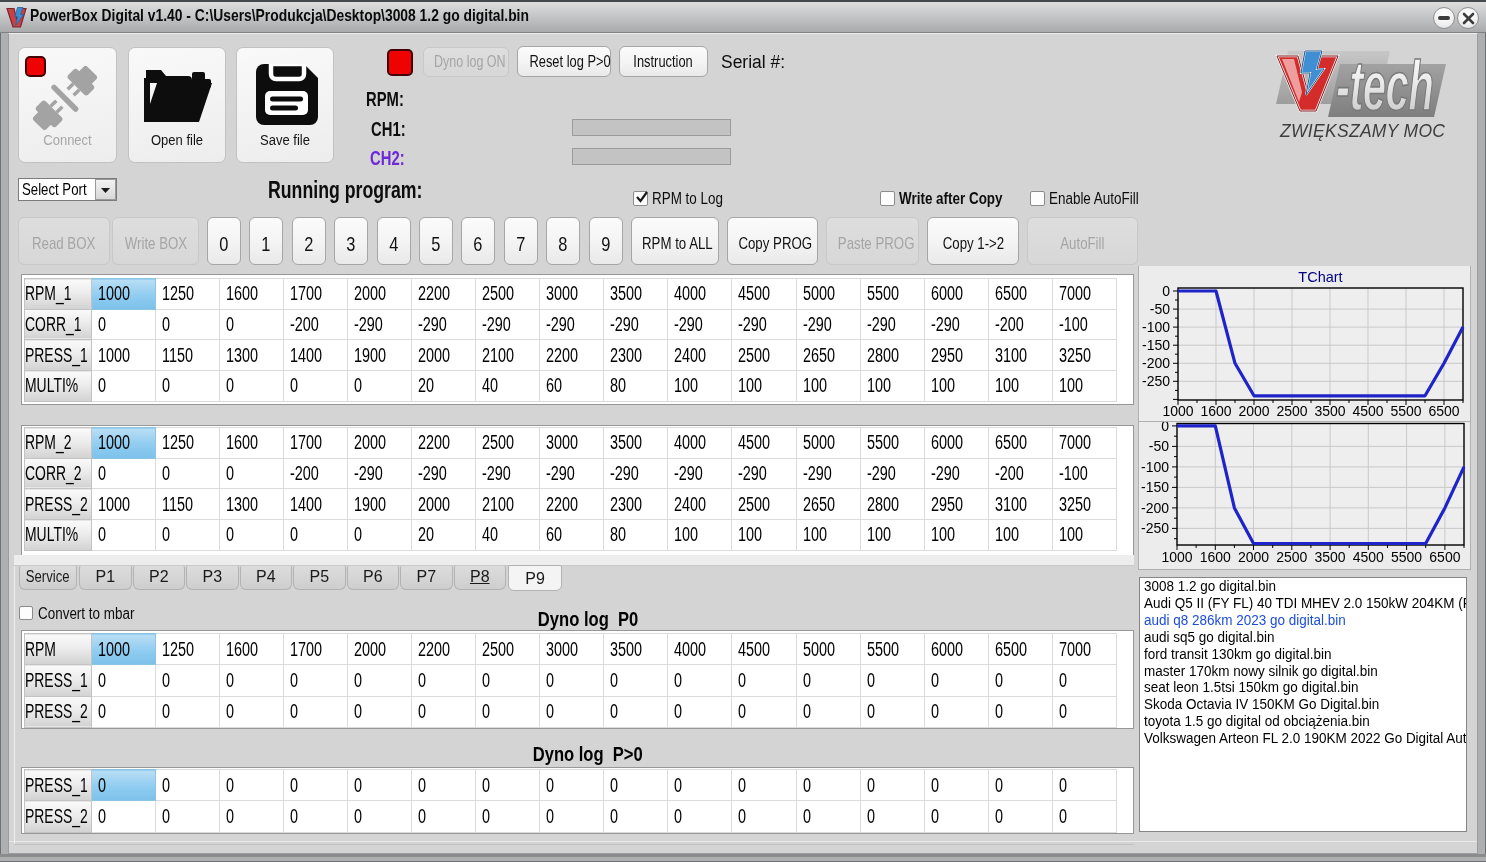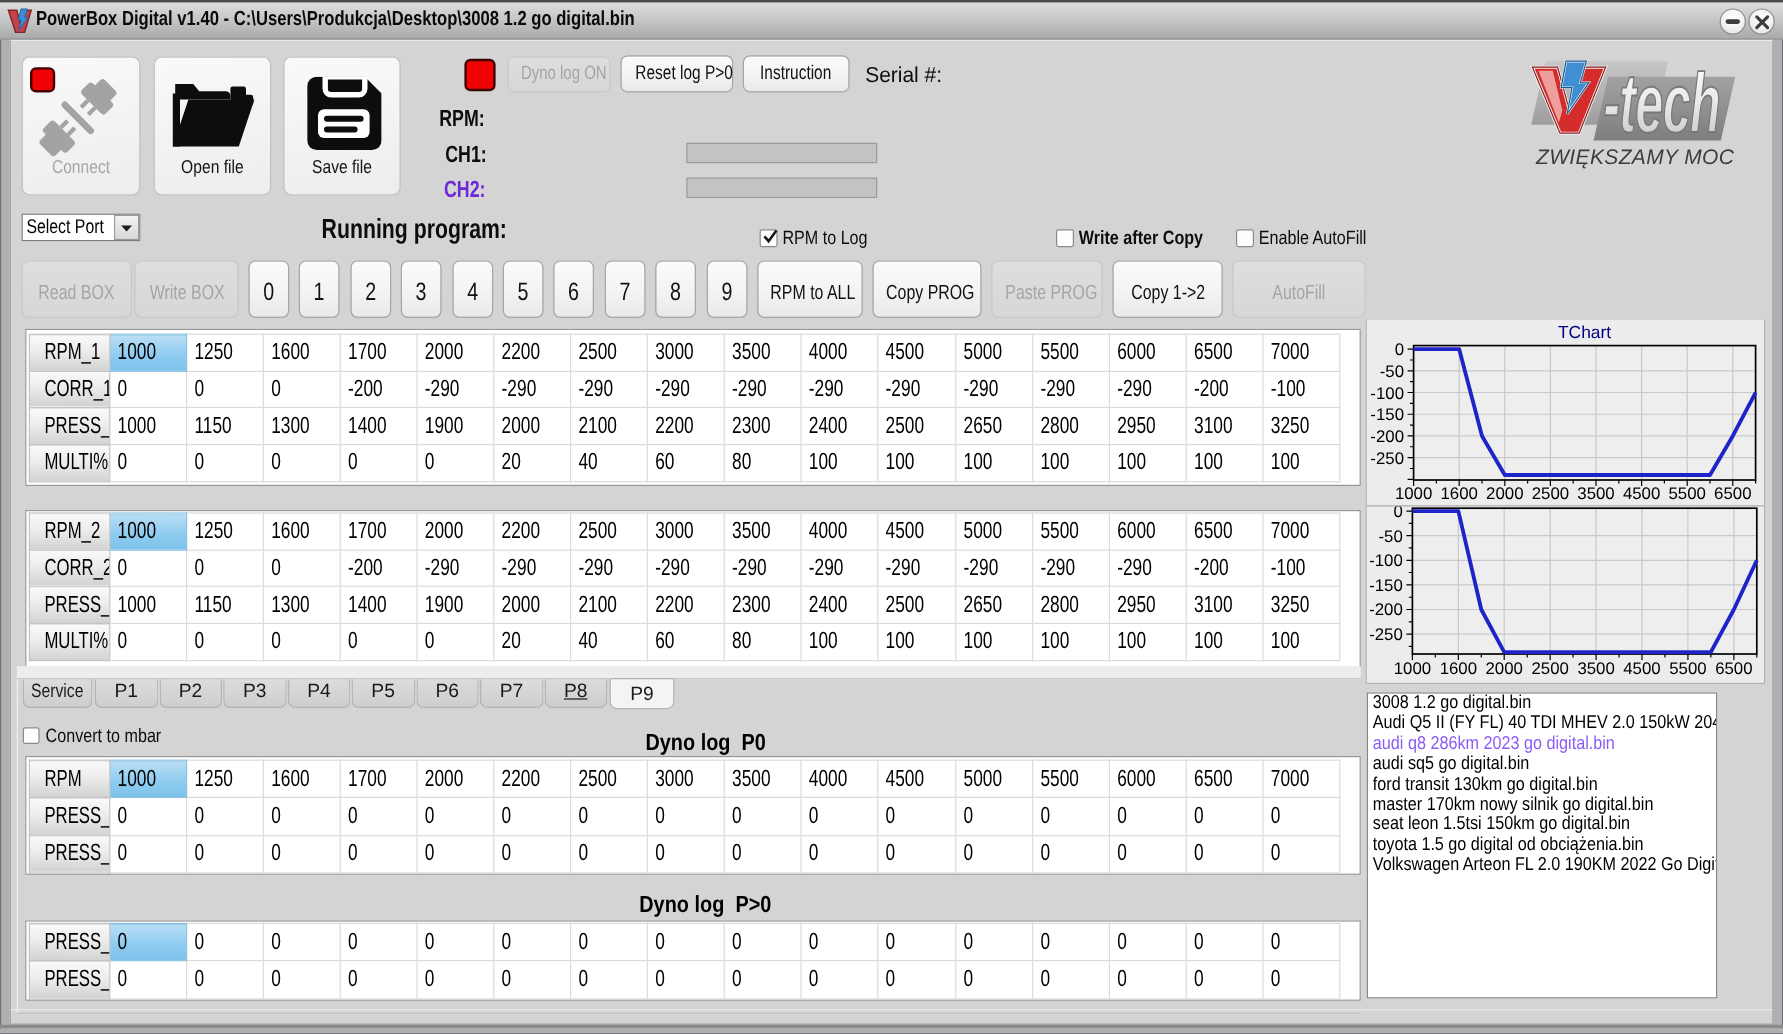--- a/index.html
+++ b/index.html
@@ -22,21 +22,21 @@
 .tx  { display:inline-block; transform:scaleX(0.74); transform-origin:0 50%; }
 .tx8 { display:inline-block; transform:scaleX(0.84); transform-origin:0 50%; white-space:nowrap;}
 .bigbtn { position:absolute; width:98px; height:116px; border:1px solid #c2c2c2; border-radius:7px;
   background:linear-gradient(170deg, #f9f9f9, #ededed); }
 .bigbtn .lbl { position:absolute; width:100%; text-align:center; top:83px; font-size:15.5px; color:#141414; white-space:nowrap; transform:scaleX(0.84);}
 .cb { position:absolute; width:15px; height:15px; background:#fdfdfd; border:1px solid #8b8b8b; border-radius:2px;}
 .cblbl { position:absolute; font-size:16px; color:#0d0d0d; white-space:nowrap; }
 table.grid { border-collapse:collapse; table-layout:fixed; width:1092px;}
 table.grid td { font-size:19.5px; color:#000; padding:0 0 0 6px; overflow:hidden;
   border:1px solid #dbdbdb; background:#fff; white-space:nowrap; vertical-align:middle;}
-table.grid td.hd { background:linear-gradient(#fafafa, #ececec 45%, #d2d2d2); border:1px solid #c3c3c3; padding-left:12px;}
+table.grid td.hd { background:linear-gradient(#fafafa, #ececec 45%, #d2d2d2); border:1px solid #c3c3c3; padding-left:0;}
 table.grid td.sel { background:linear-gradient(#badef5, #8fccf0 55%, #7cc1ea); border:1px solid #8cc2e2; }
 .wpanel { position:absolute; background:#fff; border:1px solid #979797; }
 .tab { position:absolute; top:566px; height:24px; border:1px solid #b3b3b3; border-top:none;
   border-radius:2px 2px 6px 6px; background:linear-gradient(#dcdcdc,#cecece);
   font-size:16px; color:#1a1a1a; text-align:center; line-height:22px; }
 .hdrtxt { position:absolute; font-weight:bold; font-size:19.5px; color:#000; text-align:center;}
 </style></head>
 <body>
 
 <div class="abs framepiece" style="left:0;top:33px;width:8px;height:829px;border-left:1px solid #6f7073;"></div>
@@ -633,28 +633,29 @@
     <text x="229.3" y="140" font-size="14" fill="#000" text-anchor="middle" font-family="Liberation Sans">4500</text>
     <text x="267.6" y="140" font-size="14" fill="#000" text-anchor="middle" font-family="Liberation Sans">5500</text>
     <text x="305.9" y="140" font-size="14" fill="#000" text-anchor="middle" font-family="Liberation Sans">6500</text>
     <text x="30" y="8.9" font-size="14" fill="#000" text-anchor="end" font-family="Liberation Sans">0</text>
     <text x="30" y="29.4" font-size="14" fill="#000" text-anchor="end" font-family="Liberation Sans">-50</text>
     <text x="30" y="49.9" font-size="14" fill="#000" text-anchor="end" font-family="Liberation Sans">-100</text>
     <text x="30" y="70.4" font-size="14" fill="#000" text-anchor="end" font-family="Liberation Sans">-150</text>
     <text x="30" y="90.9" font-size="14" fill="#000" text-anchor="end" font-family="Liberation Sans">-200</text>
     <text x="30" y="111.4" font-size="14" fill="#000" text-anchor="end" font-family="Liberation Sans">-250</text>
   </svg>
-<div class="abs" style="left:1139px;top:577px;width:292px;height:255px;background:#fff;border:1px solid #868686;overflow:hidden;">
+<div class="abs" style="left:1139px;top:577px;width:328px;height:255px;background:#fff;border:1px solid #868686;overflow:hidden;">
 <div style="font-size:15.5px;color:#000;line-height:16.9px;white-space:nowrap;padding-left:4px;"><span class="tx8" style="transform:scaleX(0.87)">3008 1.2 go digital.bin</span></div>
 <div style="font-size:15.5px;color:#000;line-height:16.9px;white-space:nowrap;padding-left:4px;"><span class="tx8" style="transform:scaleX(0.87)">Audi Q5 II (FY FL) 40 TDI MHEV 2.0 150kW 204KM (FY FL)</span></div>
-<div style="font-size:15.5px;color:#8b5cf6;line-height:16.9px;white-space:nowrap;padding-left:4px;"><span class="tx8" style="transform:scaleX(0.87)">audi q8 286km 2023 go digital.bin</span></div>
+<div style="font-size:15.5px;color:#1d4ed8;line-height:16.9px;white-space:nowrap;padding-left:4px;"><span class="tx8" style="transform:scaleX(0.87)">audi q8 286km 2023 go digital.bin</span></div>
 <div style="font-size:15.5px;color:#000;line-height:16.9px;white-space:nowrap;padding-left:4px;"><span class="tx8" style="transform:scaleX(0.87)">audi sq5 go digital.bin</span></div>
 <div style="font-size:15.5px;color:#000;line-height:16.9px;white-space:nowrap;padding-left:4px;"><span class="tx8" style="transform:scaleX(0.87)">ford transit 130km go digital.bin</span></div>
 <div style="font-size:15.5px;color:#000;line-height:16.9px;white-space:nowrap;padding-left:4px;"><span class="tx8" style="transform:scaleX(0.87)">master 170km nowy silnik go digital.bin</span></div>
 <div style="font-size:15.5px;color:#000;line-height:16.9px;white-space:nowrap;padding-left:4px;"><span class="tx8" style="transform:scaleX(0.87)">seat leon 1.5tsi 150km go digital.bin</span></div>
+<div style="font-size:15.5px;color:#000;line-height:16.9px;white-space:nowrap;padding-left:4px;"><span class="tx8" style="transform:scaleX(0.87)">Skoda Octavia IV 150KM Go Digital.bin</span></div>
 <div style="font-size:15.5px;color:#000;line-height:16.9px;white-space:nowrap;padding-left:4px;"><span class="tx8" style="transform:scaleX(0.87)">toyota 1.5 go digital od obciążenia.bin</span></div>
 <div style="font-size:15.5px;color:#000;line-height:16.9px;white-space:nowrap;padding-left:4px;"><span class="tx8" style="transform:scaleX(0.87)">Volkswagen Arteon FL 2.0 190KM 2022 Go Digital Auto.bin</span></div>
 </div>
 
 <svg class="abs" style="left:1262px;top:42px;" width="200" height="105" viewBox="0 0 200 105">
  <defs>
   <linearGradient id="lg1" x1="0" y1="0" x2="0" y2="1">
     <stop offset="0" stop-color="#c7c7c7"></stop>
         <stop offset="1" stop-color="#9d9d9d"></stop>
   </linearGradient>

